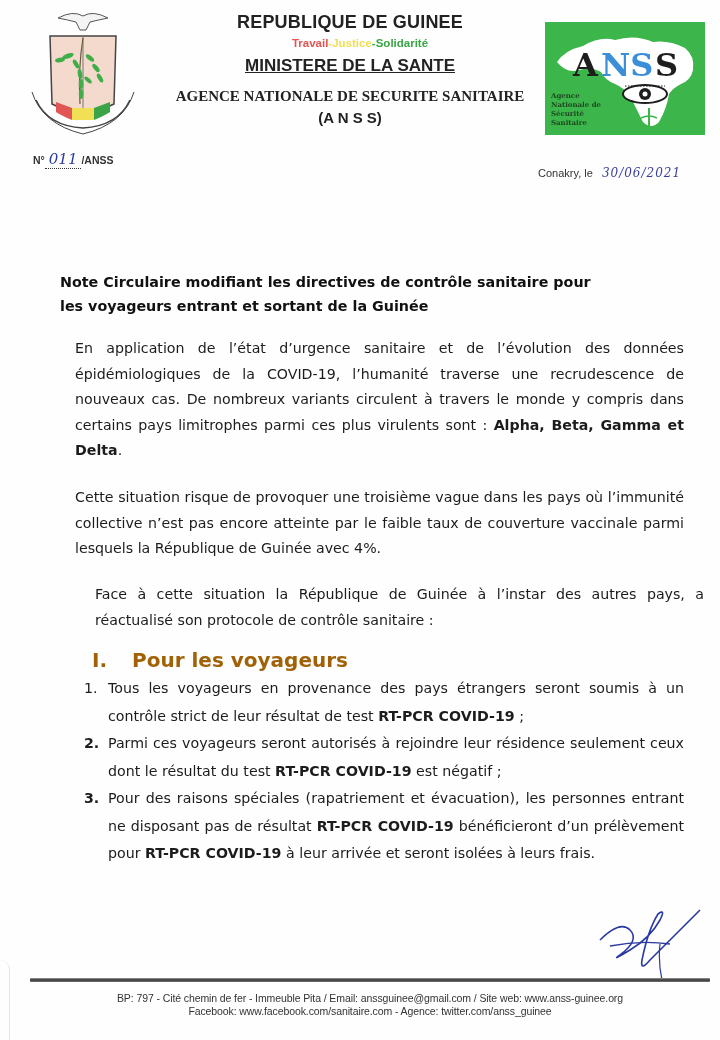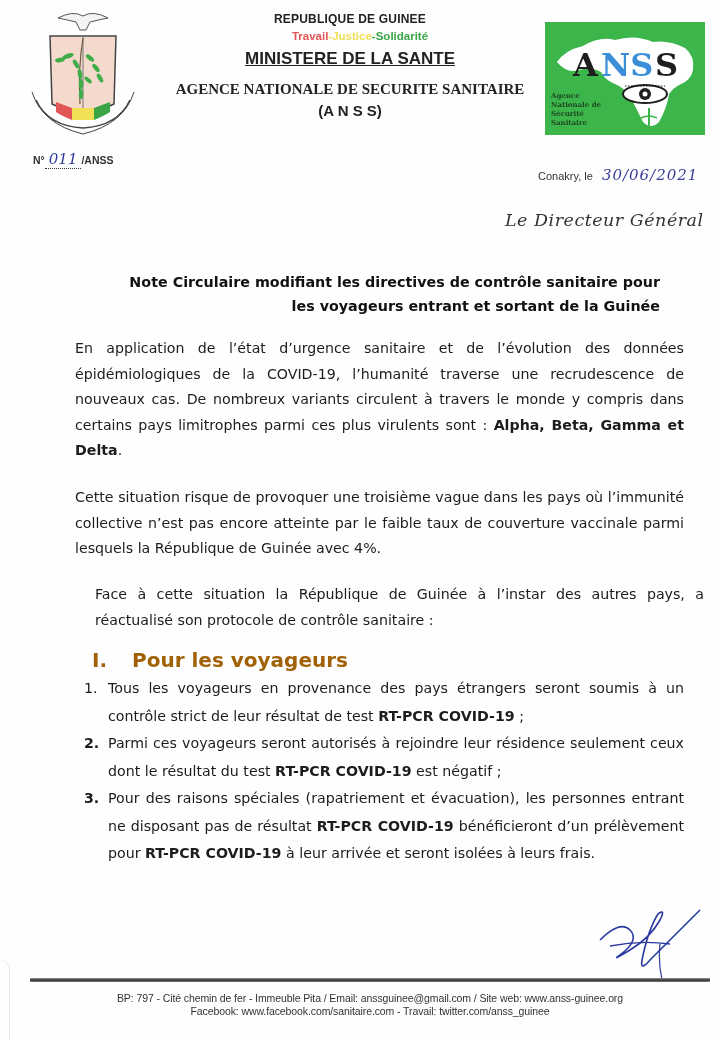--- a/index.html
+++ b/index.html
@@ -7,44 +7,44 @@
   body { position: relative; font-family: "DejaVu Sans", sans-serif; color: #1a1a1a; }
 
   .page { position: absolute; left: 0; top: 0; width: 720px; height: 1040px; background: #fefefe; }
   .edge-shadow { position: absolute; left: 0; top: 960px; width: 10px; height: 80px; border-right: 1px solid #e6e6e6; border-radius: 0 14px 0 0; }
 
   
   .coat { position: absolute; left: 28px; top: 8px; width: 110px; height: 128px; }
 
   
   .hdr-center { position: absolute; left: 160px; top: 12px; width: 380px; text-align: center; font-family: "Liberation Sans", sans-serif; font-weight: bold; }
-  .hdr-rep { font-size: 12px; letter-spacing: 0.2px; color: #222; }
+  .hdr-rep { font-size: 18px; letter-spacing: 0.2px; color: #222; }
   .hdr-motto { font-size: 11.5px; margin-top: 4px; padding-left: 20px; }
   .motto-1 { color: #e25555; }
   .motto-2 { color: #f1df55; }
   .motto-3 { color: #3aa446; }
   .hdr-min { font-size: 17px; margin-top: 7px; color: #222; text-decoration: underline; }
   .hdr-agency { font-size: 15px; margin-top: 12px; color: #222; font-family: Liberation Serif, serif; }
   .hdr-acr { font-size: 15px; margin-top: 4px; color: #222; }
 
   
   .logo { position: absolute; left: 545px; top: 22px; width: 160px; height: 113px; background: #3cb54a; }
 
   
   .ref { position: absolute; left: 33px; top: 150px; font-family: "Liberation Sans", sans-serif; font-size: 10.5px; font-weight: bold; color: #333; }
   .ref .num { font-family: "DejaVu Serif", serif; font-style: italic; color: #2b3c9a; font-size: 15px; font-weight: normal; border-bottom: 1px dotted #333; padding: 0 4px; }
 
   
   .date { position: absolute; left: 538px; top: 166px; font-family: "Liberation Sans", sans-serif; font-size: 11px; color: #333; }
-  .date .hand { font-family: "DejaVu Serif", serif; font-style: italic; color: #3a3f9a; font-size: 15px; margin-left: 6px; letter-spacing: 1px; }
+  .date .hand { font-family: "DejaVu Serif", serif; font-style: italic; color: #3a3f9a; font-size: 12px; margin-left: 6px; letter-spacing: 1px; }
 
   .director { position: absolute; left: 505px; top: 210px; font-family: "DejaVu Serif", serif; font-style: italic; font-size: 17.5px; color: #333; letter-spacing: 0.5px; }
 
   
-  .title { position: absolute; left: 60px; top: 270px; width: 600px; text-align: right; font-family: "DejaVu Sans", sans-serif; font-weight: bold; font-size: 14.3px; line-height: 24px; color: #111; }
+  .title { position: absolute; left: 60px; top: 270px; width: 600px; text-align: left; font-family: "DejaVu Sans", sans-serif; font-weight: bold; font-size: 14.3px; line-height: 24px; color: #111; }
 
   
   .para { position: absolute; left: 75px; width: 609px; font-family: "DejaVu Sans", sans-serif; font-size: 14.2px; line-height: 25.6px; color: #1c1c1c; text-align: justify; }
   .p1 { top: 336px; }
   .p2 { top: 485px; }
   .p3 { top: 582px; margin-left: 20px; }
   .b { font-weight: bold; }
 
   .section { position: absolute; left: 92px; top: 648px; font-weight: bold; font-size: 20px; color: #a16207; }
   .section .roman { display: inline-block; width: 40px; }
@@ -127,21 +127,20 @@
 
   <div class="ref">
     <span>N°</span><span class="num">011</span><span>/ANSS</span>
   </div>
 
   <div class="date">
     <span>Conakry, le</span>
     <span class="hand">30/06/2021</span>
   </div>
 
-  <div class="director">Le Directeur Général</div>
 
   <div class="title">
     <div>Note Circulaire modifiant les directives de contrôle sanitaire pour</div>
     <div>les voyageurs entrant et sortant de la Guinée</div>
   </div>
 
   <div class="para p1">
     <span>En application de l’état d’urgence sanitaire et de l’évolution des données épidémiologiques de la COVID-19, l’humanité traverse une recrudescence de nouveaux cas. De nombreux variants circulent à travers le monde y compris dans certains pays limitrophes parmi ces plus virulents sont :</span>
     <span class="b">Alpha, Beta, Gamma et Delta</span><span>.</span>
   </div>
@@ -172,16 +171,16 @@
   <svg class="signature" viewBox="0 0 120 80">
     <path d="M10 40 Q30 20 40 30 Q50 40 30 55 Q20 62 40 50 Q60 38 70 20 Q76 8 68 14 Q58 30 52 60 Q50 72 60 60 Q80 40 110 10" stroke="#2b3aa0" stroke-width="1.6" fill="none"></path>
     <path d="M20 46 Q50 40 80 44" stroke="#2b3aa0" stroke-width="1.4" fill="none"></path>
     <path d="M70 44 Q68 62 72 80" stroke="#2b3aa0" stroke-width="1.2" fill="none"></path>
   </svg>
 
   <div class="rule"></div>
 
   <div class="footer">
     <div>BP: 797 - Cité chemin de fer - Immeuble Pita / Email: anssguinee@gmail.com / Site web: www.anss-guinee.org</div>
-    <div>Facebook: www.facebook.com/sanitaire.com - Travail: twitter.com/anss_guinee</div>
+    <div>Facebook: www.facebook.com/sanitaire.com - Agence: twitter.com/anss_guinee</div>
   </div>
 
 </div>
 
 </body></html>

